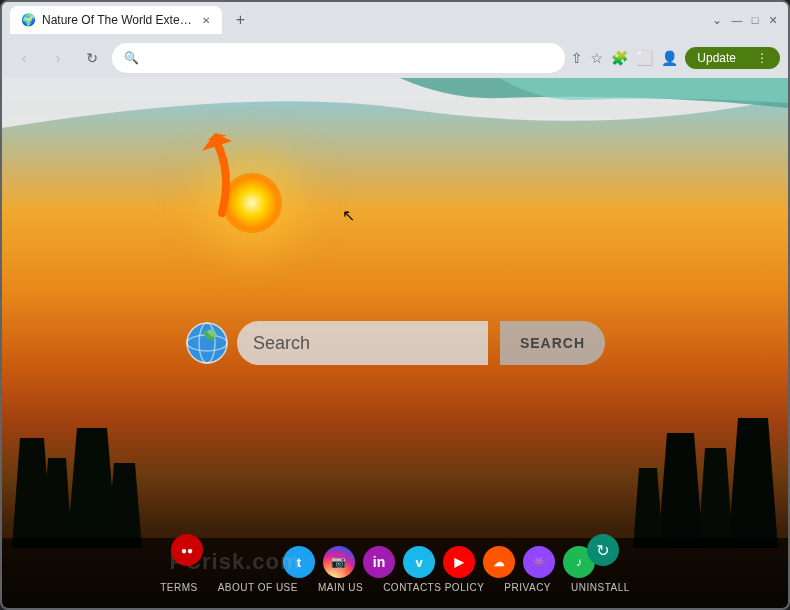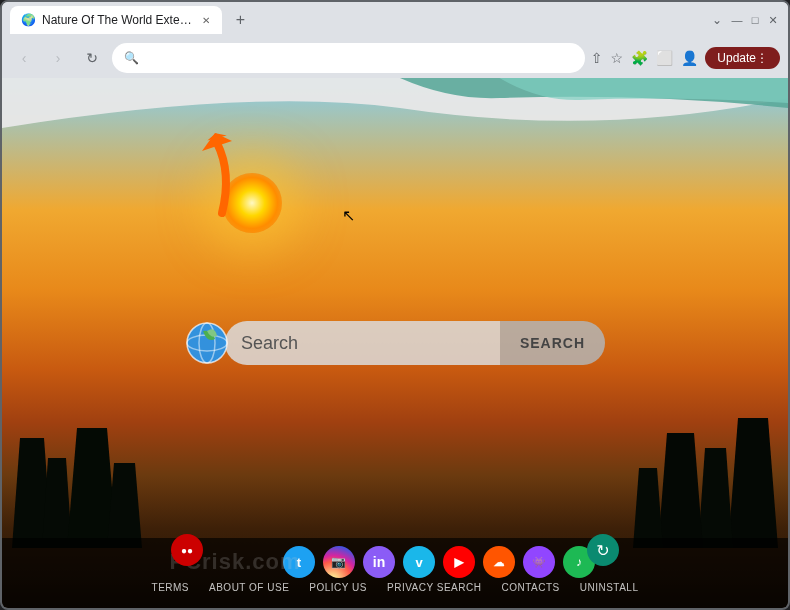--- a/index.html
+++ b/index.html
@@ -20,21 +20,21 @@
     .win-btn { width: 14px; height: 14px; display: flex; align-items: center; justify-content: center; cursor: pointer; color: #5f6368; font-size: 11px; }
     .chevron-btns { display: flex; gap: 2px; margin-right: 4px; }
 
     
     .nav-bar { display: flex; align-items: center; background: #dee1e6; height: 40px; padding: 4px 8px; gap: 6px; }
     .nav-btn { width: 28px; height: 28px; border-radius: 50%; display: flex; align-items: center; justify-content: center; cursor: pointer; color: #5f6368; font-size: 14px; }
     .nav-btn.disabled { opacity: 0.3; cursor: default; }
     .address-bar { flex: 1; height: 30px; background: #fff; border-radius: 15px; display: flex; align-items: center; padding: 0 12px; gap: 6px; font-size: 13px; color: #202124; border: none; }
     .address-text { flex: 1; font-size: 13px; color: #202124; }
     .address-icons { display: flex; align-items: center; gap: 8px; color: #5f6368; font-size: 14px; }
-    .update-btn { background: #7f1d1d; color: #fff; border-radius: 12px; padding: 4px 12px; font-size: 12px; cursor: pointer; display: flex; align-items: center; gap: 0; }
+    .update-btn { background: #4d7c0f; color: #fff; border-radius: 12px; padding: 4px 12px; font-size: 12px; cursor: pointer; display: flex; align-items: center; gap: 20px; }
 
     
     .page-content { flex: 1; position: relative; overflow: hidden; }
 
     
     .wave-header { position: absolute; top: 0; left: 0; right: 0; height: 80px; z-index: 10; }
     .wave-header svg { width: 100%; height: 100%; }
 
     
     .landscape-bg {
@@ -73,21 +73,21 @@
     }
 
     
     .search-area {
       position: absolute;
       top: 50%;
       left: 50%;
       transform: translate(-50%, -50%);
       display: flex;
       align-items: center;
-      gap: 0;
+      gap: 12px;
       z-index: 15;
       width: 420px;
     }
     .search-logo {
       width: 44px;
       height: 44px;
       margin-right: -4px;
       z-index: 1;
     }
     .search-input-wrapper {
@@ -327,36 +327,36 @@
         <div class="bottom-left-icon" style="position:relative;width:32px;height:32px;background:#c00;border-radius:50%;display:flex;align-items:center;justify-content:center;">
           <span style="font-size:10px;color:#fff;">●●</span>
         </div>
 
         <div style="position:relative;width:80px;display:flex;align-items:center;justify-content:center;">
           <span style="font-size:22px;font-weight:900;color:rgba(200,200,200,0.2);letter-spacing:1px;">PCrisk.com</span>
         </div>
 
         <div class="social-icon" style="background:#1DA1F2;width:32px;height:32px;font-size:13px;">t</div>
         <div class="social-icon" style="background:radial-gradient(circle at 30% 107%,#fdf497 0%,#fdf497 5%,#fd5949 45%,#d6249f 60%,#285AEB 90%);width:32px;height:32px;font-size:12px;">📷</div>
-        <div class="social-icon" style="background:#8b5cf6;width:32px;height:32px;">in</div>
+        <div class="social-icon" style="background:#a21caf;width:32px;height:32px;">in</div>
         <div class="social-icon" style="background:#1AB7EA;width:32px;height:32px;font-size:13px;">v</div>
         <div class="social-icon" style="background:#FF0000;width:32px;height:32px;font-size:12px;">▶</div>
         <div class="social-icon" style="background:#FF5500;width:32px;height:32px;font-size:11px;">☁</div>
         <div class="social-icon" style="background:#9146FF;width:32px;height:32px;font-size:11px;">👾</div>
         <div class="social-icon" style="background:#1DB954;width:32px;height:32px;font-size:12px;">♪</div>
 
         <div class="bottom-right-icon" style="position:relative;width:32px;height:32px;background:#0a8a70;border-radius:50%;display:flex;align-items:center;justify-content:center;">
           <span style="font-size:16px;color:#fff;">↻</span>
         </div>
       </div>
 
       <div class="nav-links-row">
         <span class="nav-link">TERMS</span>
         <span class="nav-link">ABOUT OF USE</span>
-        <span class="nav-link">POLICY US</span>
-        <span class="nav-link">PRIVACY SEARCH</span>
-        <span class="nav-link">CONTACTS</span>
+        <span class="nav-link">MAIN US</span>
+        <span class="nav-link">CONTACTS POLICY</span>
+        <span class="nav-link">PRIVACY</span>
         <span class="nav-link">UNINSTALL</span>
       </div>
     </div>
 
   </div>
 </div>
 
 </body></html>

